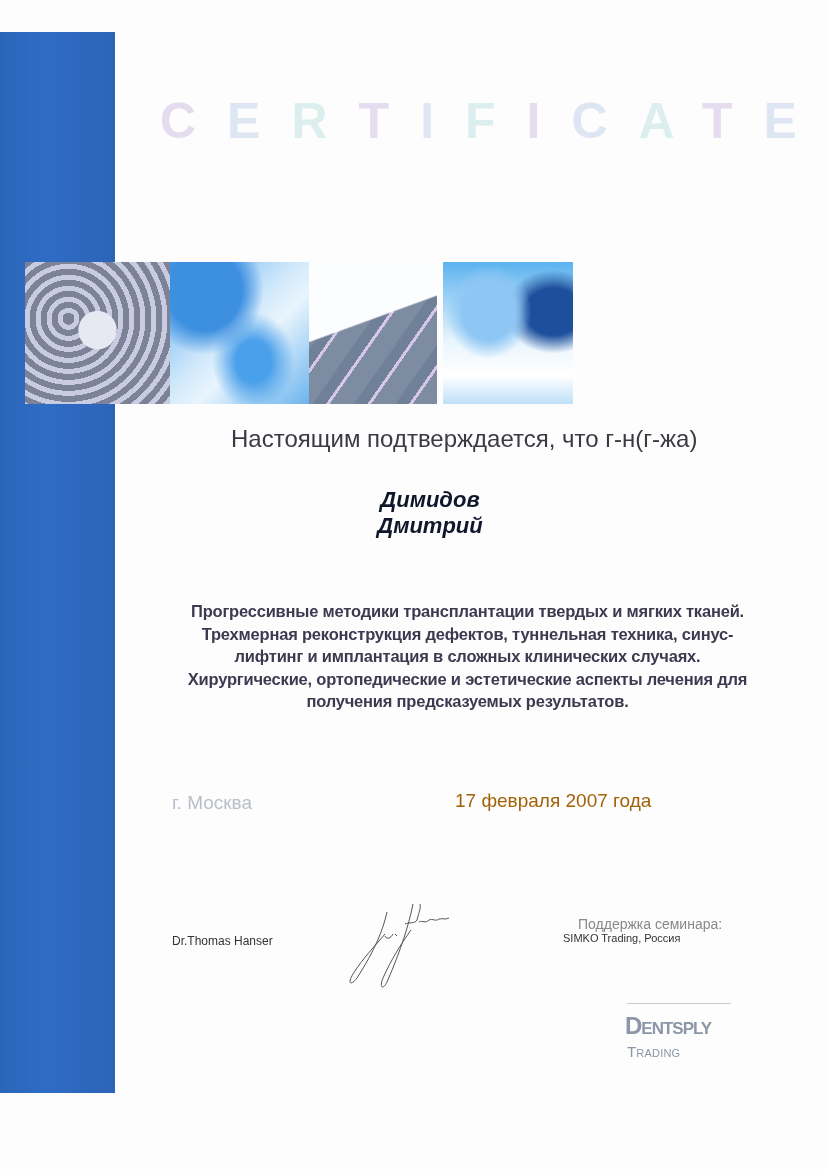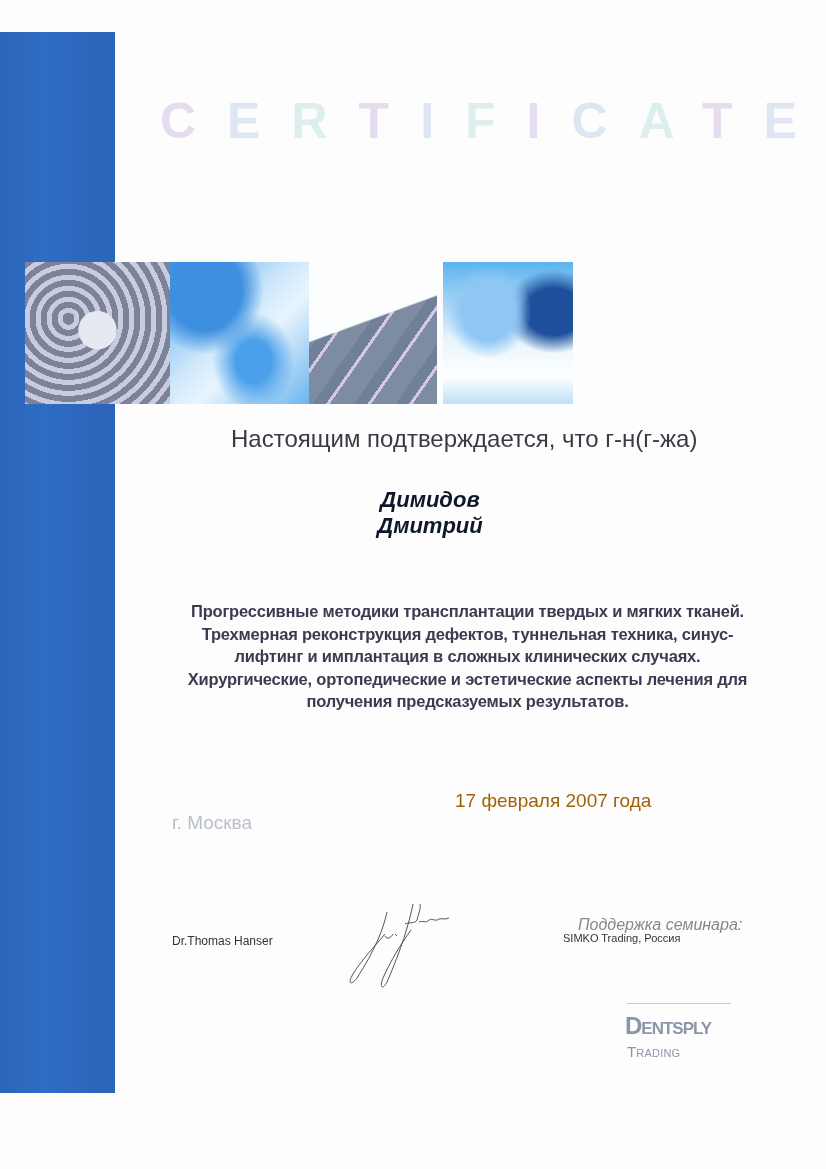--- a/index.html
+++ b/index.html
@@ -24,25 +24,25 @@
       #7e8ca2; }
   .img4 { left:443px; width:130px; background:
       radial-gradient(ellipse at 35% 35%, #8fc7f4 0 22%, transparent 36%),
       radial-gradient(ellipse at 85% 35%, #1d4f9c 0 18%, transparent 32%),
       linear-gradient(180deg,#5bb3ef 0%,#e8f5fd 55%,#ffffff 80%,#bfe0f8 100%); }
   .confirm { position:absolute; left:231px; top:425px; font-size:24px; color:#3a3a44; }
   .name { position:absolute; left:230px; width:400px; text-align:center; font-size:22px; font-weight:bold; font-style:italic; color:#0f172a; }
   .surname { top:487px; }
   .firstname { top:513px; }
   .course { position:absolute; left:185px; top:600px; width:565px; text-align:center; font-size:16.5px; font-weight:bold; line-height:22.5px; color:#3c3a50; font-family:Liberation Sans, sans-serif; letter-spacing:-0.2px; }
-  .city { position:absolute; left:172px; top:792px; font-size:19px; color:#b9bfca;margin-top:20px; }
+  .city { position:absolute; left:172px; top:792px; font-size:19px; color:#b9bfca; }
   .date { position:absolute; left:455px; top:790px; font-size:19px; color:#a16207; }
   .signer { position:absolute; left:172px; top:934px; font-size:12px; color:#333; }
   .signature { position:absolute; left:345px; top:900px; width:120px; height:90px; }
-  .support-label { position:absolute; left:578px; top:916px; font-size:16px; color:#888;font-style:italic; }
+  .support-label { position:absolute; left:578px; top:916px; font-size:14px; color:#888; }
   .support-org { position:absolute; left:563px; top:932px; font-size:11px; color:#333; }
   .logo-line { position:absolute; left:627px; top:1003px; width:104px; height:1px; background:#c7ccd4; }
   .logo-main { position:absolute; left:625px; top:1012px; font-size:24px; font-weight:bold; color:#8b96a8; letter-spacing:-1px; font-variant:small-caps; }
   .logo-sub { position:absolute; left:627px; top:1043px; font-size:15px; color:#8b96a8; font-variant:small-caps; letter-spacing:0.2px; }
 </style>
 </head>
 <body>
 
 <div class="bluebar"></div>
 

